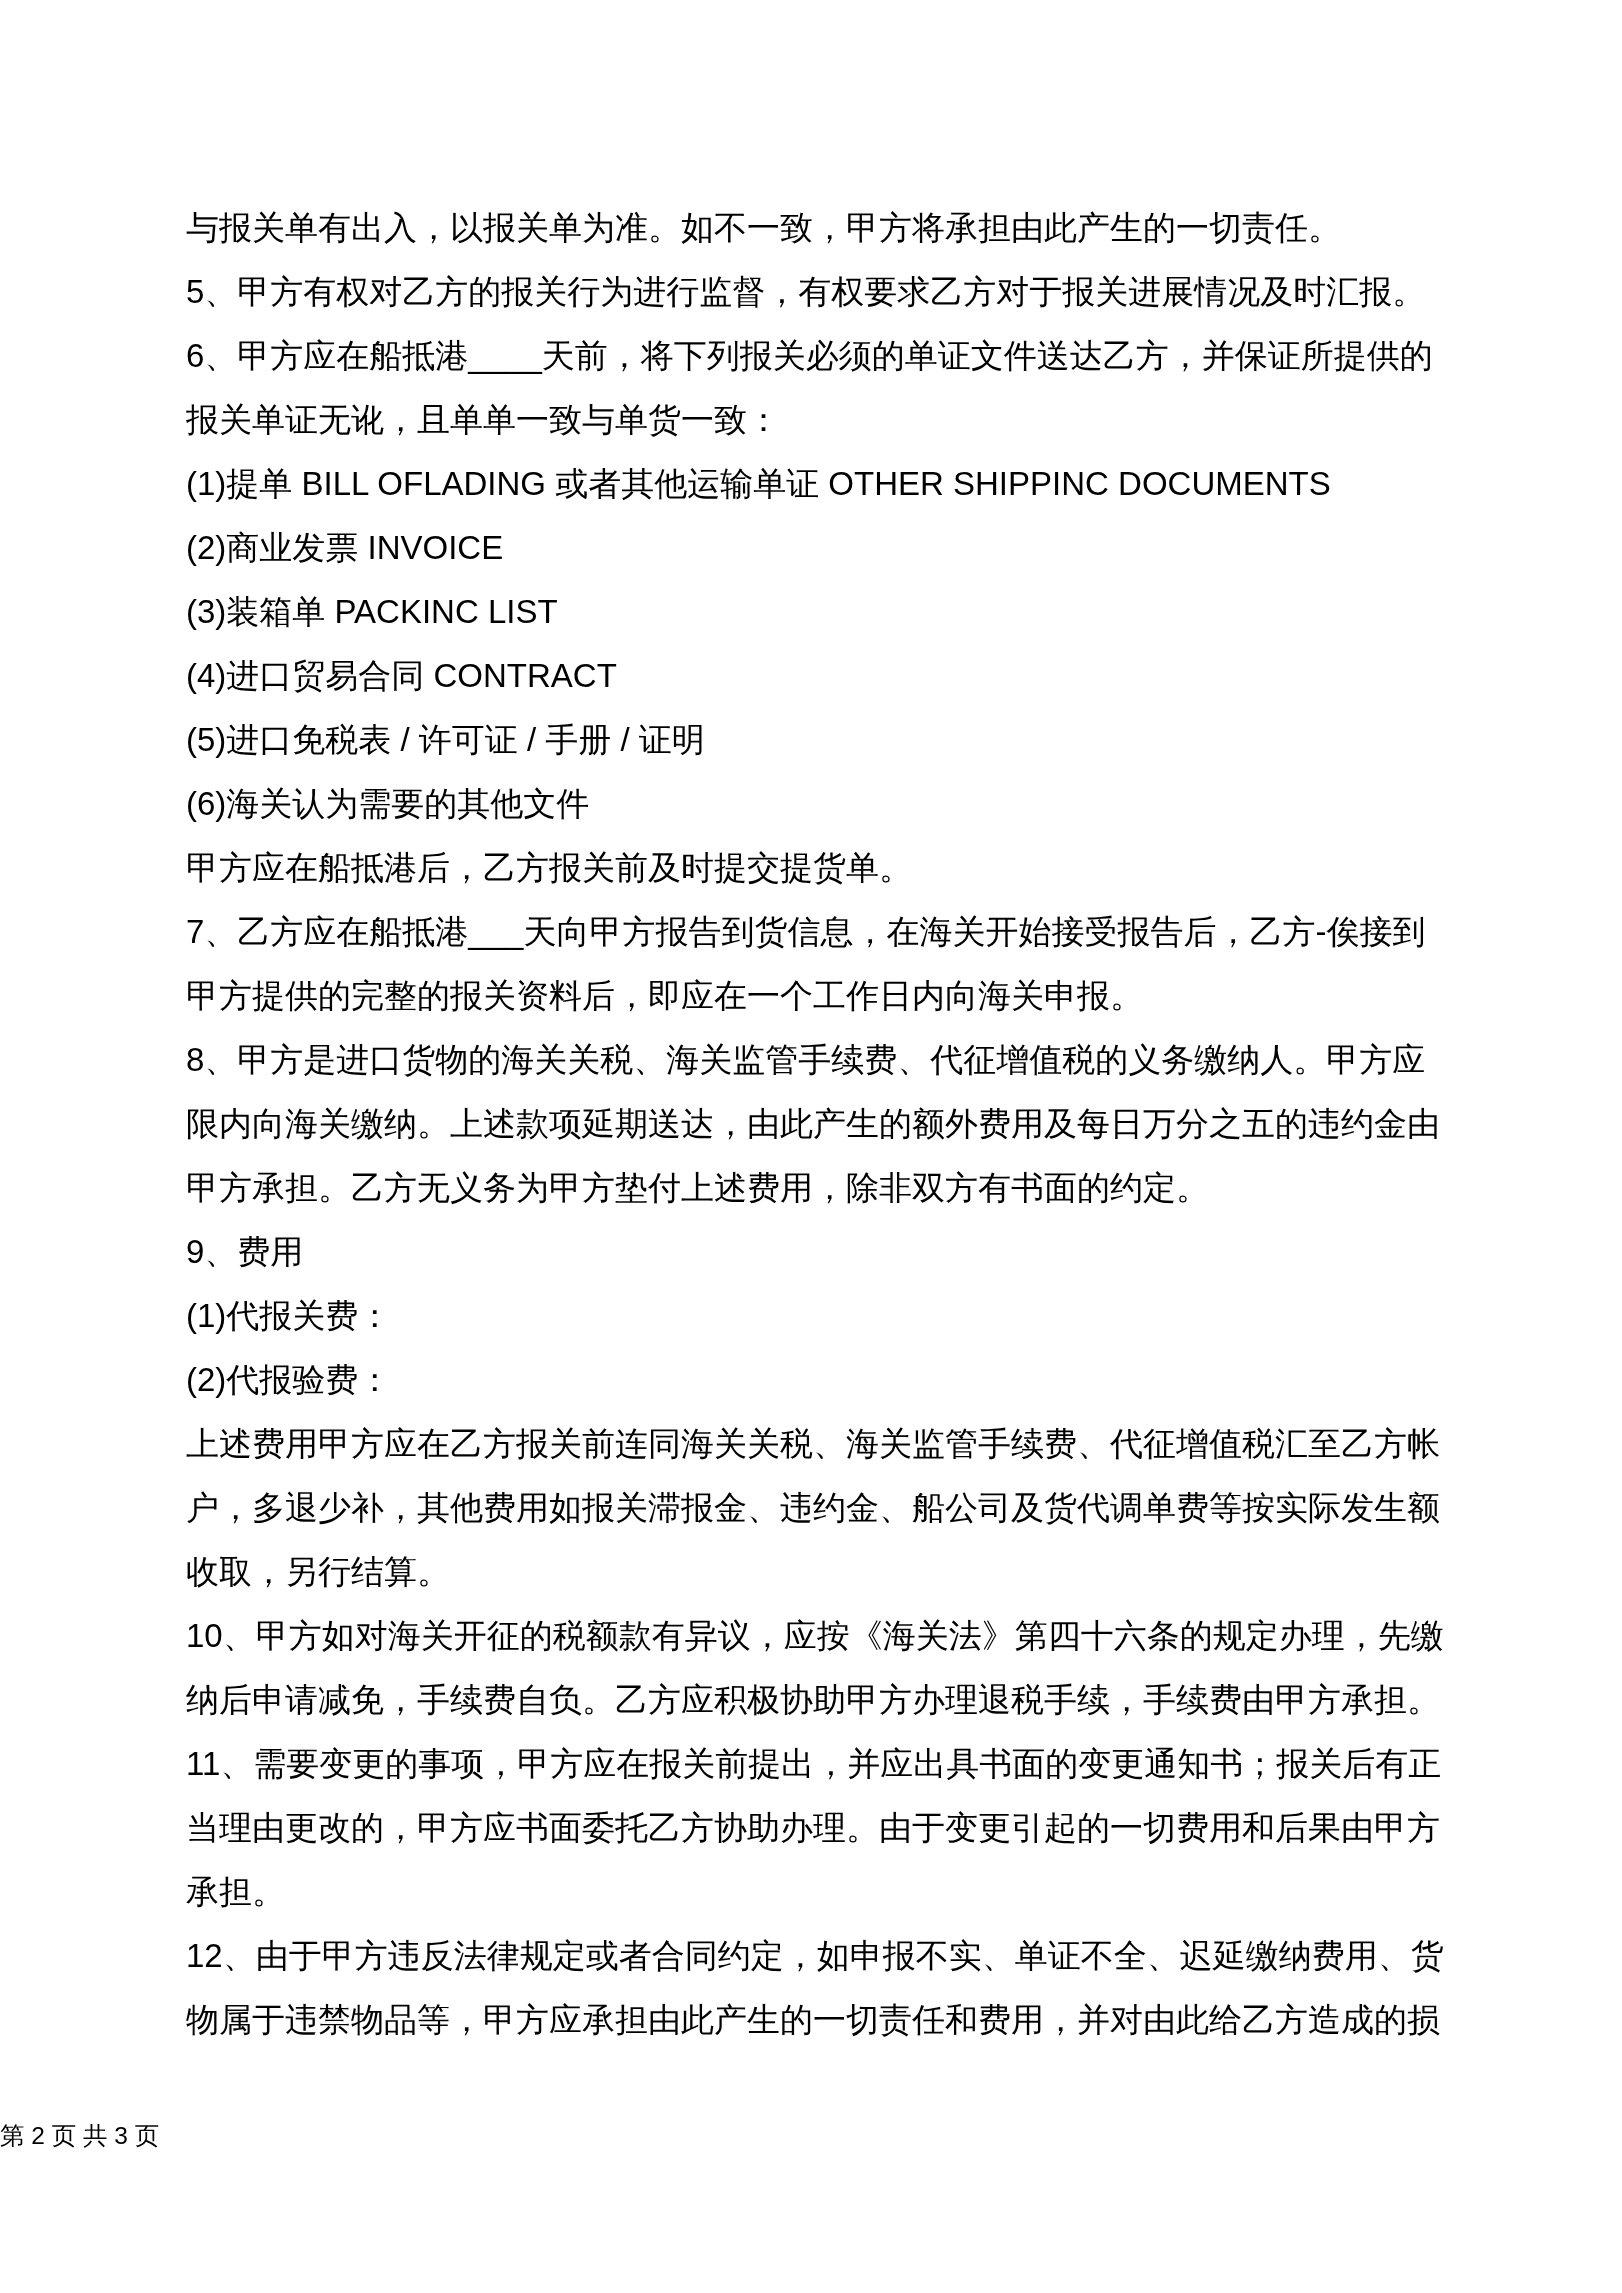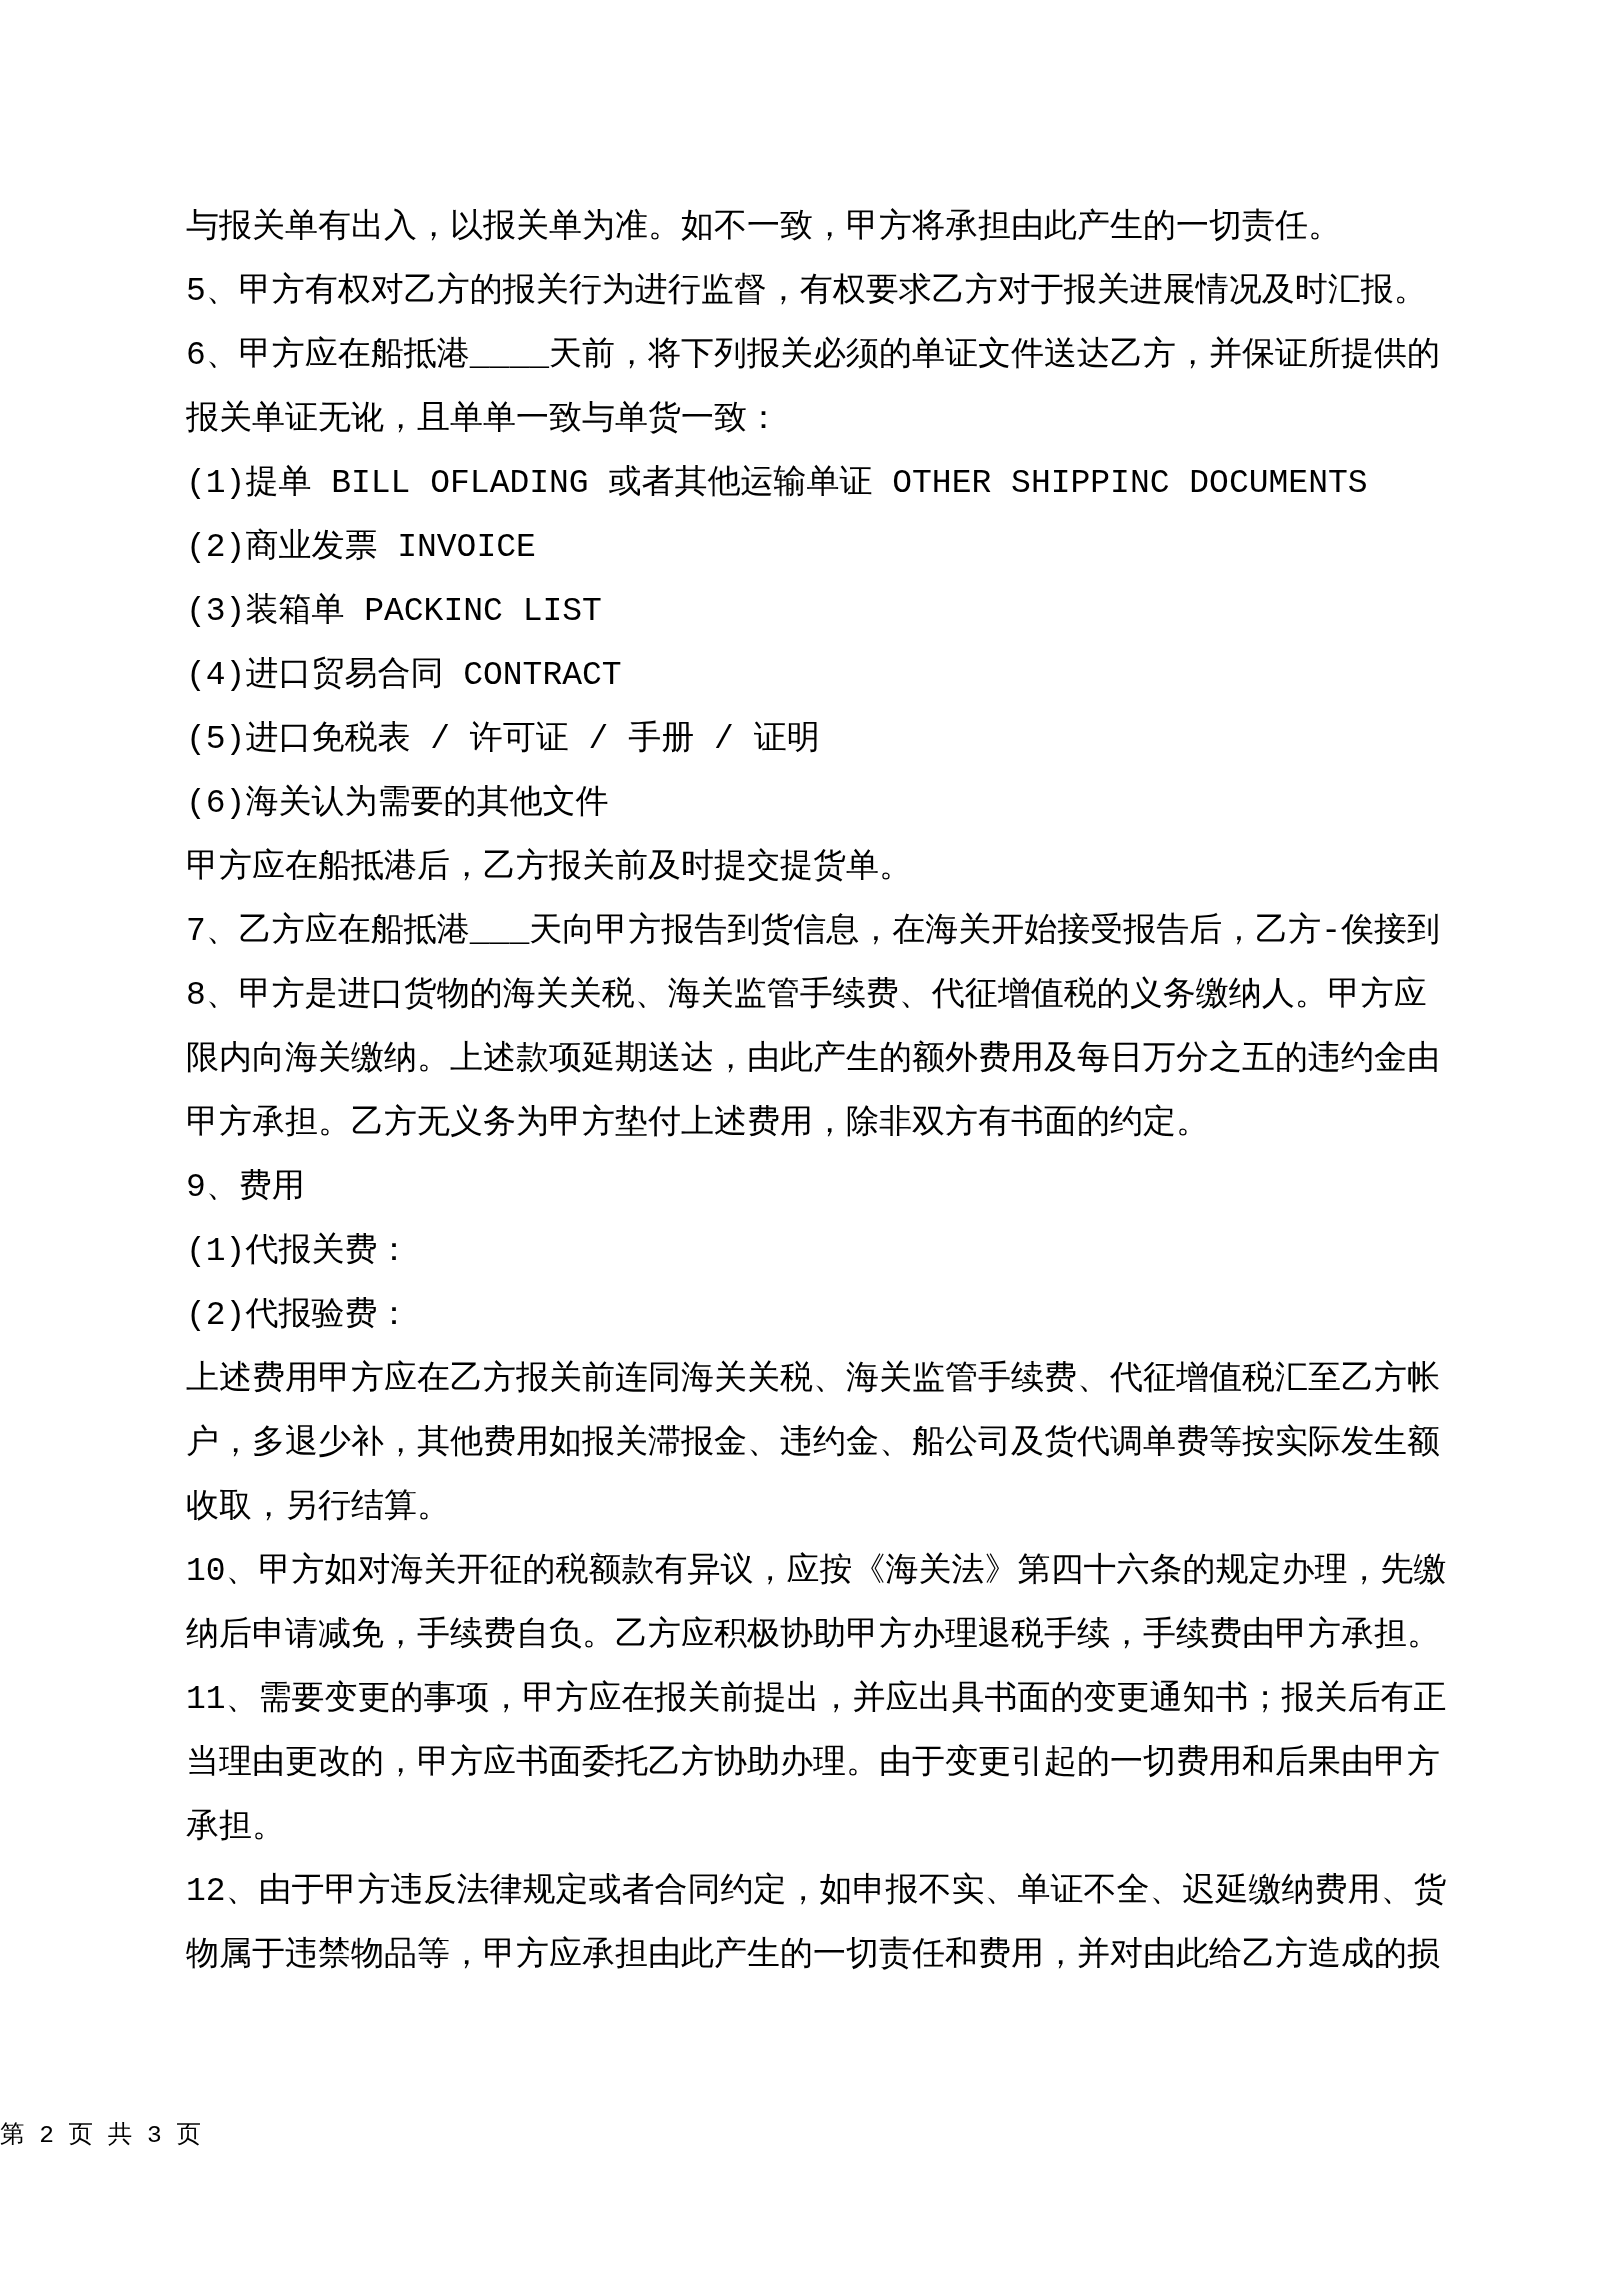--- a/index.html
+++ b/index.html
@@ -6,21 +6,21 @@
     margin: 0;
     padding: 0;
     background: #ffffff;
   }
   .doc-page {
     position: relative;
     width: 1623px;
     height: 2294px;
     background: #ffffff;
     color: #000000;
-    font-family: Liberation Mono, monospace;
+    font-family: Liberation Sans, sans-serif;
     overflow: hidden;
   }
   .doc-body {
     position: absolute;
     left: 186px;
     top: 196px;
     width: 1309px;
   }
   .text-line {
     font-size: 33px;
@@ -51,20 +51,21 @@
       <div class="text-line">6、甲方应在船抵港____天前，将下列报关必须的单证文件送达乙方，并保证所提供的</div>
       <div class="text-line">报关单证无讹，且单单一致与单货一致：</div>
       <div class="text-line">(1)提单 BILL OFLADING 或者其他运输单证 OTHER SHIPPINC DOCUMENTS</div>
       <div class="text-line">(2)商业发票 INVOICE</div>
       <div class="text-line">(3)装箱单 PACKINC LIST</div>
       <div class="text-line">(4)进口贸易合同 CONTRACT</div>
       <div class="text-line">(5)进口免税表 / 许可证 / 手册 / 证明</div>
       <div class="text-line">(6)海关认为需要的其他文件</div>
       <div class="text-line">甲方应在船抵港后，乙方报关前及时提交提货单。</div>
       <div class="text-line">7、乙方应在船抵港___天向甲方报告到货信息，在海关开始接受报告后，乙方-俟接到</div>
+      <div class="text-line">甲方提供的完整的报关资料后，即应在一个工作日内向海关申报。</div>
       <div class="text-line">8、甲方是进口货物的海关关税、海关监管手续费、代征增值税的义务缴纳人。甲方应</div>
       <div class="text-line">限内向海关缴纳。上述款项延期送达，由此产生的额外费用及每日万分之五的违约金由</div>
       <div class="text-line">甲方承担。乙方无义务为甲方垫付上述费用，除非双方有书面的约定。</div>
       <div class="text-line">9、费用</div>
       <div class="text-line">(1)代报关费：</div>
       <div class="text-line">(2)代报验费：</div>
       <div class="text-line">上述费用甲方应在乙方报关前连同海关关税、海关监管手续费、代征增值税汇至乙方帐</div>
       <div class="text-line">户，多退少补，其他费用如报关滞报金、违约金、船公司及货代调单费等按实际发生额</div>
       <div class="text-line">收取，另行结算。</div>
       <div class="text-line">10、甲方如对海关开征的税额款有异议，应按《海关法》第四十六条的规定办理，先缴</div>

